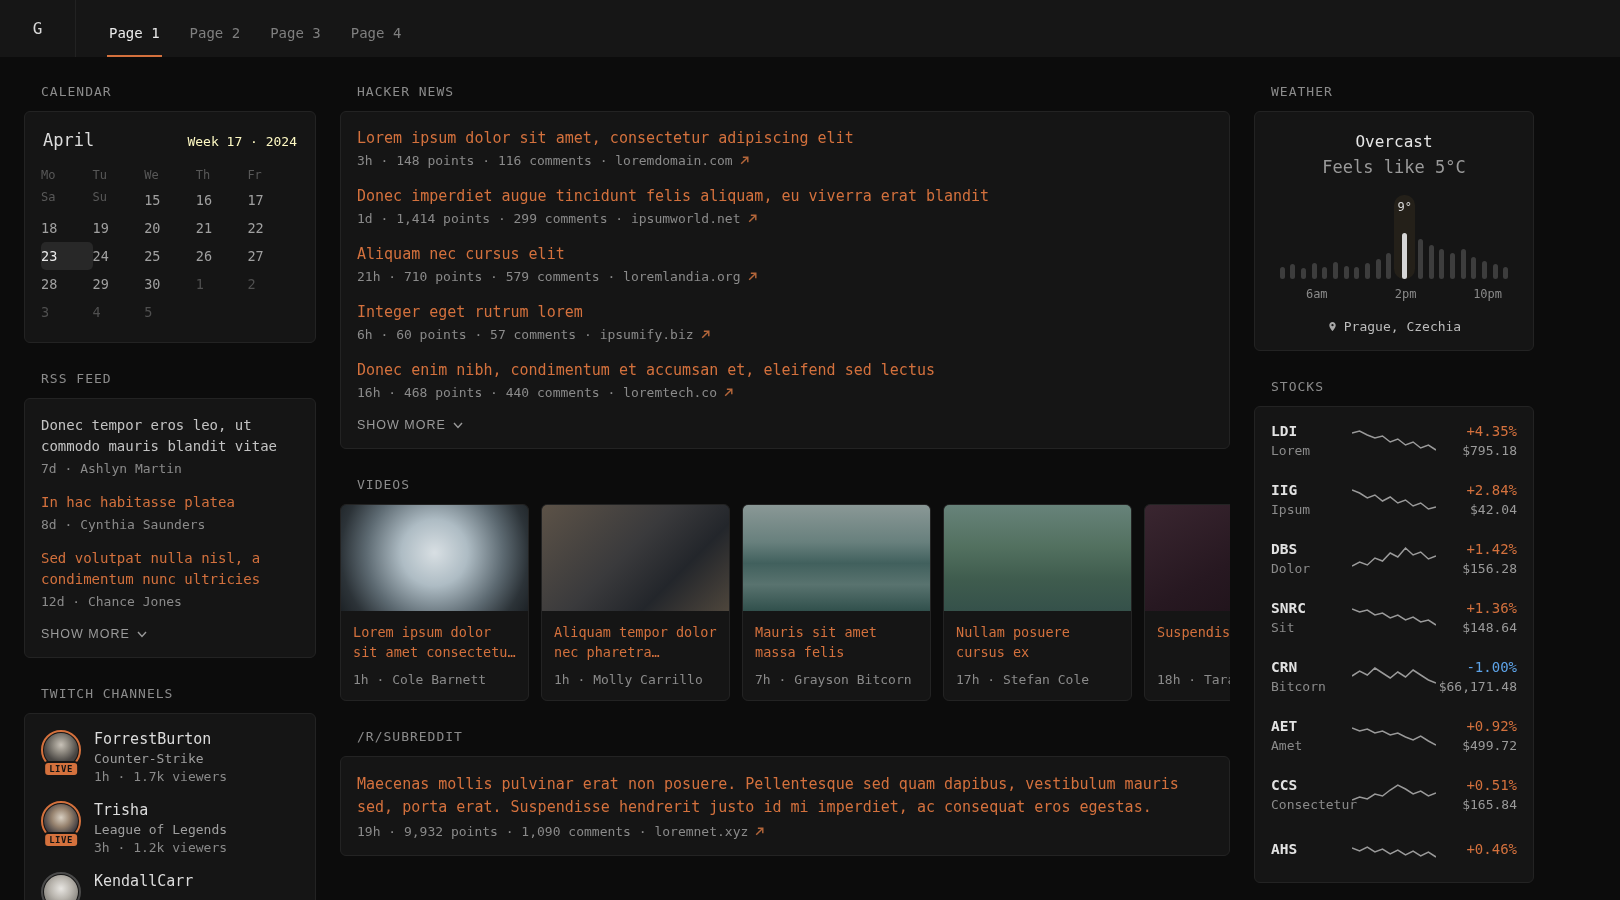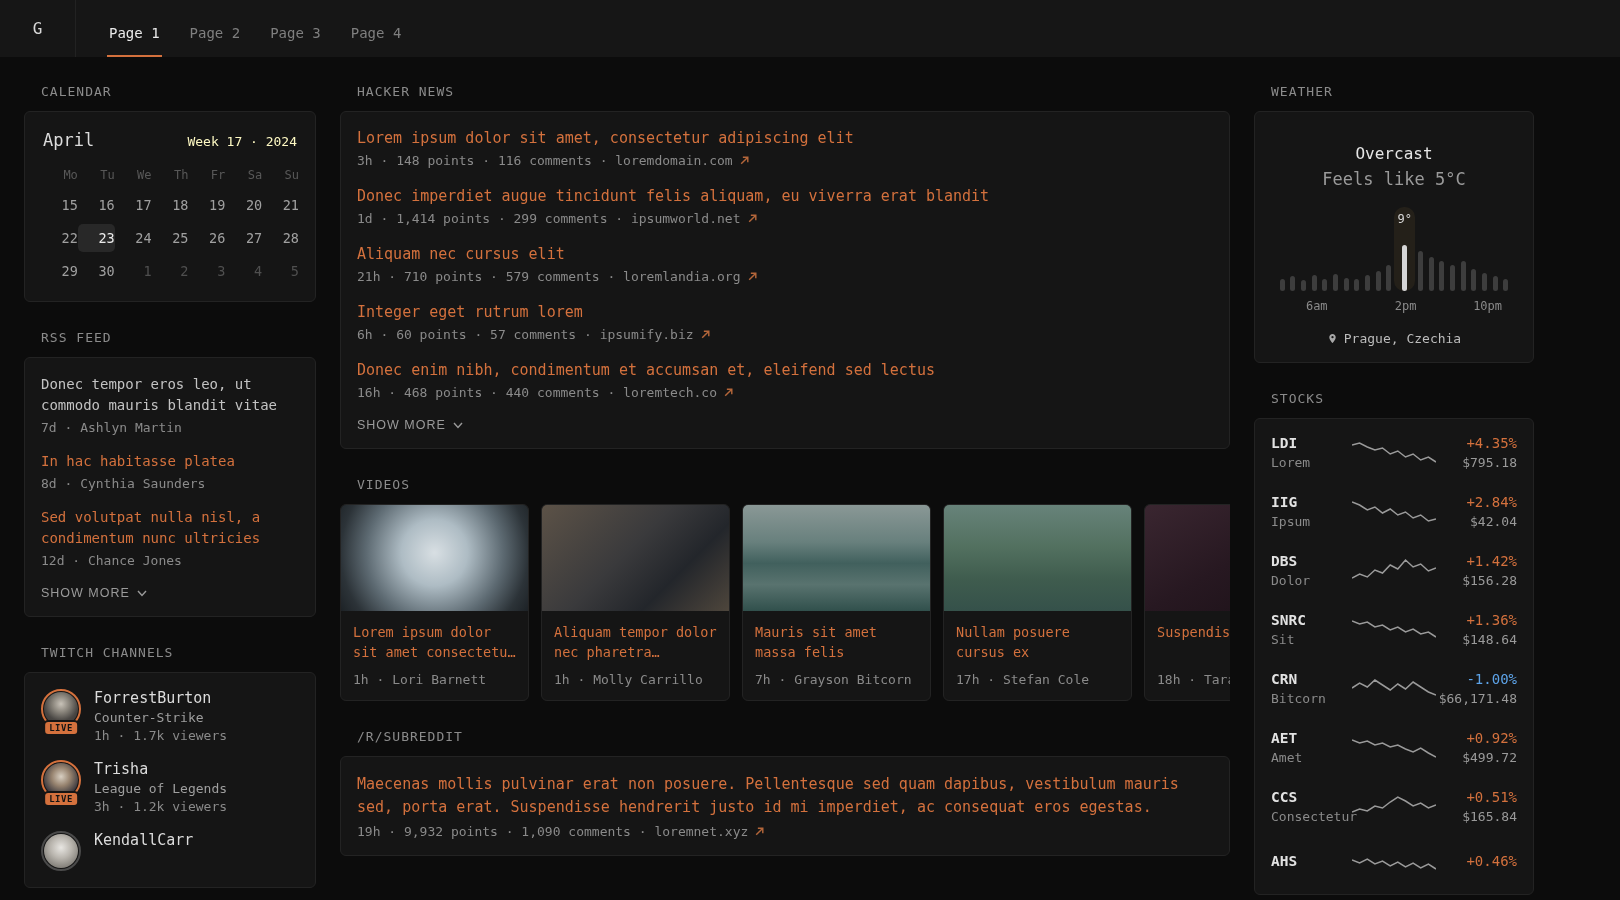--- a/index.html
+++ b/index.html
@@ -36,22 +36,22 @@
        padding:27px 0 0 24px;align-items:start;}
   .w-title{font-size:13px;font-weight:400;letter-spacing:1px;color:#8b8b8b;
        margin:0 0 12px 17px;}
   .widget + .widget{margin-top:28px;}
   .card{background:var(--card);border:1px solid var(--border);border-radius:6px;
        padding:16px;}
   
   .cal-head{display:flex;justify-content:space-between;align-items:baseline;padding:2px 2px 0;}
   .cal-month{font-size:17px;color:#dcdcdc;}
   .cal-week{font-size:13px;color:#fef9c3;}
-  .cal-grid{display:grid;grid-template-columns:repeat(7,1fr);row-gap:5px;
-       margin-top:14px;text-align:right;}
+  .cal-grid{display:grid;grid-template-columns:repeat(5,1fr);
+       margin-top:14px;text-align:left;}
   .cal-dow{font-size:12px;color:var(--dimmer);padding:4px 0;}
   .cal-day{font-size:13.5px;color:#a0a0a0;padding:6px 0;border-radius:5px;}
   .cal-day.selected{background:#282828;color:#eaeaea;}
   .cal-day.muted{color:#4f4f4f;}
   
   .feed-item + .feed-item{margin-top:16px;}
   .feed-link{color:var(--accent);font-size:14px;line-height:1.5;display:block;
        text-decoration:none;cursor:pointer;}
   .feed-item.read .feed-link{color:#c3c3c3;}
   .feed-meta{color:var(--dim);font-size:13px;margin-top:4px;display:flex;
@@ -92,21 +92,21 @@
   .thumb{height:106px;flex:0 0 106px;}
   .t1{background:radial-gradient(circle at 50% 45%, #d8dfe3 0%, #aebcc4 30%, #5d6a72 62%, #2c3338 85%, #1d2226 100%);}
   .t2{background:linear-gradient(135deg, #5c5247 0%, #3a3a3c 45%, #23262b 70%, #4e463c 100%);}
   .t3{background:linear-gradient(180deg, #8a9896 0%, #68807d 35%, #41605d 55%, #59736f 75%, #31504c 100%);}
   .t4{background:linear-gradient(180deg, #67837a 0%, #52705f 40%, #3f5c4e 70%, #35514a 100%);}
   .t5{background:linear-gradient(150deg, #3a2630 0%, #271821 50%, #1a1016 100%);}
   .v-title{padding:12px 12px 0;color:var(--accent);font-size:13.5px;line-height:1.45;
        min-height:40px;max-height:52px;overflow:hidden;}
   .v-meta{padding:10px 12px 13px;color:var(--dim);font-size:13px;margin-top:auto;}
   
-  .weather-card{padding:32px 16px 16px;}
+  .weather-card{padding:20px 16px 16px;}
   .w-cond{text-align:center;font-size:16px;color:#e6e6e6;}
   .w-feels{text-align:center;font-size:17px;color:#9a9a9a;margin-top:6px;}
   .w-chart{display:flex;align-items:flex-end;height:84px;margin:18px 6px 0;}
   .w-col{flex:1 1 0;display:flex;flex-direction:column;align-items:center;
        justify-content:flex-end;height:84px;position:relative;border-radius:10px;}
   .w-col i{display:block;width:5px;border-radius:3px;background:#3d3d3d;}
   .w-col.sel{flex:0 0 21px;background:#242019;}
   .w-col.sel i{background:#d6d6d6;}
   .w-temp{position:absolute;top:5px;left:50%;transform:translateX(-50%);
        font-size:12px;color:#d8d8d8;white-space:nowrap;}
@@ -305,21 +305,21 @@
         </button>
       </div>
     </section>
 
     <section class="widget">
       <h2 class="w-title">VIDEOS</h2>
       <div class="videos-row">
         <a class="video-card">
           <div class="thumb t1"></div>
           <div class="v-title">Lorem ipsum dolor sit amet consectetu…</div>
-          <div class="v-meta">1h · Lori Barnett</div>
+          <div class="v-meta">1h · Cole Barnett</div>
         </a>
         <a class="video-card">
           <div class="thumb t2"></div>
           <div class="v-title">Aliquam tempor dolor nec pharetra…</div>
           <div class="v-meta">1h · Molly Carrillo</div>
         </a>
         <a class="video-card">
           <div class="thumb t3"></div>
           <div class="v-title">Mauris sit amet massa felis</div>
           <div class="v-meta">7h · Grayson Bitcorn</div>

